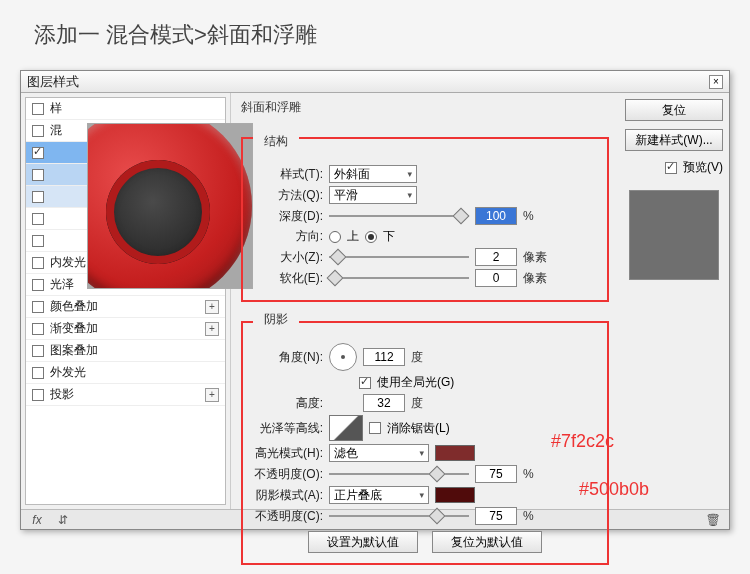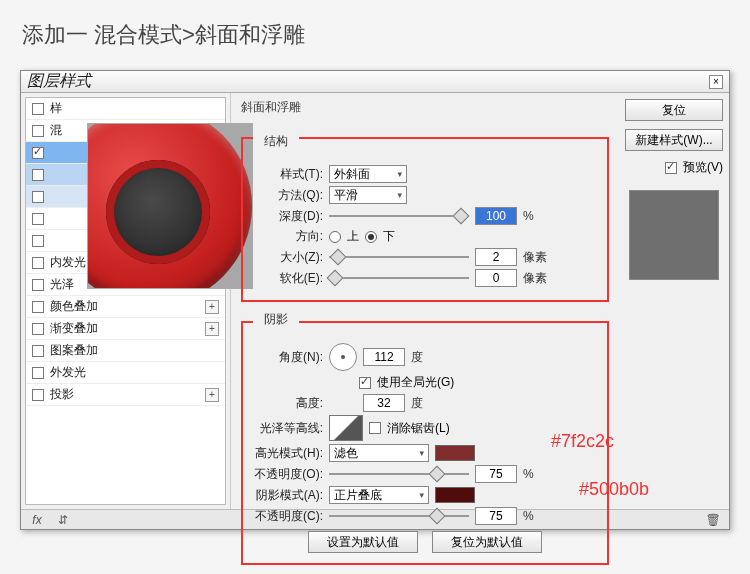--- a/index.html
+++ b/index.html
@@ -1,20 +1,20 @@
 <!DOCTYPE html>
 <html><head>
 <meta charset="utf-8">
 <style>
   * { box-sizing: border-box; margin: 0; padding: 0; font-family: "SimSun", "Microsoft YaHei", sans-serif; font-size: 12px; }
   body { background: #f5f5f5; width: 750px; height: 574px; position: relative; }
-  .page-heading { position: absolute; top: 20px; left: 22px; font-size: 22px; color: #444; font-family: "Microsoft YaHei", sans-serif; }
+  .page-heading { position: absolute; top: 20px; left: 34px; font-size: 22px; color: #444; font-family: "Microsoft YaHei", sans-serif; }
   .dialog { position: absolute; top: 70px; left: 20px; width: 710px; height: 460px; background: #f0f0f0; border: 1px solid #888; box-shadow: 2px 2px 6px rgba(0,0,0,0.3); }
   .titlebar { height: 22px; background: linear-gradient(#fdfdfd,#e8e8e8); border-bottom: 1px solid #aaa; display: flex; align-items: center; justify-content: space-between; padding: 0 6px; }
-  .titlebar .t-label { font-size: 16px; color: #222; font-style: italic; }
+  .titlebar .t-label { font-size: 13px; color: #222; }
   .titlebar .close { width: 14px; height: 14px; border: 1px solid #888; display: flex; align-items: center; justify-content: center; font-size: 10px; cursor: pointer; background: #fff; }
   .body { display: flex; height: calc(100% - 42px); }
   .left { width: 210px; border-right: 1px solid #ccc; position: relative; display: flex; flex-direction: column; }
   .list { flex: 1; overflow: hidden; background: #fff; margin: 4px; border: 1px solid #bbb; position: relative; }
   .row { display: flex; align-items: center; justify-content: space-between; height: 22px; padding: 0 6px; border-bottom: 1px solid #eee; }
   .row-left { display: flex; align-items: center; gap: 6px; }
   .chk { width: 12px; height: 12px; border: 1px solid #777; display: inline-block; background: #fff; position: relative; }
   .chk.checked::after { content: "✓"; position: absolute; top: -3px; left: 0; font-size: 11px; color: #333; }
   .label { color: #222; }
   .plus { width: 14px; height: 14px; border: 1px solid #999; background: #f5f5f5; display: flex; align-items: center; justify-content: center; font-size: 10px; color: #555; }
@@ -24,21 +24,21 @@
   .thumb { position: absolute; top: 30px; left: 66px; width: 166px; height: 166px; border: 1px solid #aaa; background: #a8a8a8; overflow: hidden; }
   .ring { position: absolute; left: -36px; top: -18px; width: 200px; height: 200px; border-radius: 50%; background: radial-gradient(circle at 40% 35%, #e84b4b, #c51f1f 60%, #8d1414); box-shadow: inset 0 4px 10px rgba(255,255,255,0.3), inset 0 -6px 12px rgba(0,0,0,0.4); }
   .hole { position: absolute; left: 18px; top: 36px; width: 104px; height: 104px; border-radius: 50%; background: radial-gradient(circle at 45% 40%, #4a4a4a, #2a2a2a 70%); box-shadow: inset 0 0 0 8px #b01b1b, inset 0 0 12px #000; }
   .mid { flex: 1; padding: 6px 10px 6px 10px; display: flex; flex-direction: column; gap: 19px; }
   .group-title { font-size: 12px; color: #333; margin-bottom: 2px; }
   .group { border: 1px solid #ccc; padding: 6px 10px 10px; position: relative; }
   .group.highlight { border: 2px solid #e33; }
   .group legend, .group .legend { position: relative; top: -12px; background: #f0f0f0; padding: 0 11px; display: inline-block; color: #333; }
   .field { display: flex; align-items: center; gap: 6px; margin: 3px 0; }
   .flabel { width: 70px; text-align: right; color: #222; }
-  .sel { border: 1px solid #888; background: #fff; height: 18px; width: 78px; display: flex; align-items: center; justify-content: space-between; padding: 0 4px; }
+  .sel { border: 1px solid #888; background: #fff; height: 18px; width: 88px; display: flex; align-items: center; justify-content: space-between; padding: 0 4px; }
   .arrow { font-size: 9px; color: #555; }
   .slider { flex: 1; height: 14px; position: relative; max-width: 140px; }
   .track { position: absolute; top: 6px; left: 0; right: 0; height: 2px; background: #999; }
   .thumb-s { position: absolute; top: 1px; width: 12px; height: 12px; background: #ddd; border: 1px solid #777; transform: rotate(45deg); }
   .numbox { width: 42px; height: 18px; border: 1px solid #888; background: #fff; text-align: center; line-height: 16px; }
   .numbox.selected { background: #3a76d6; color: #fff; }
   .unit { color: #333; }
   .radio { width: 12px; height: 12px; border: 1px solid #666; border-radius: 50%; display: inline-block; position: relative; background: #fff; }
   .radio.checked::after { content: ""; position: absolute; top: 2px; left: 2px; width: 6px; height: 6px; background: #333; border-radius: 50%; }
   .colorbox { width: 40px; height: 16px; border: 1px solid #666; }

